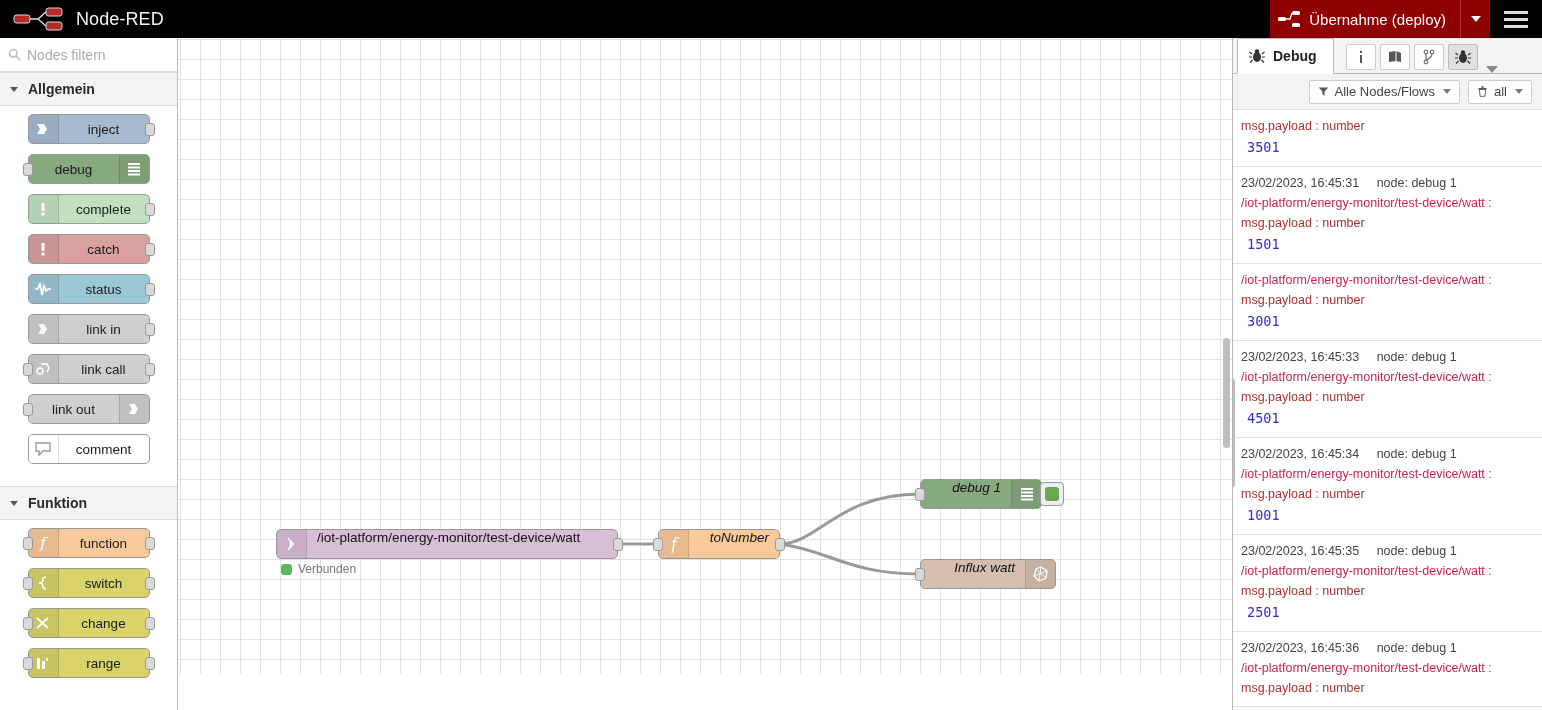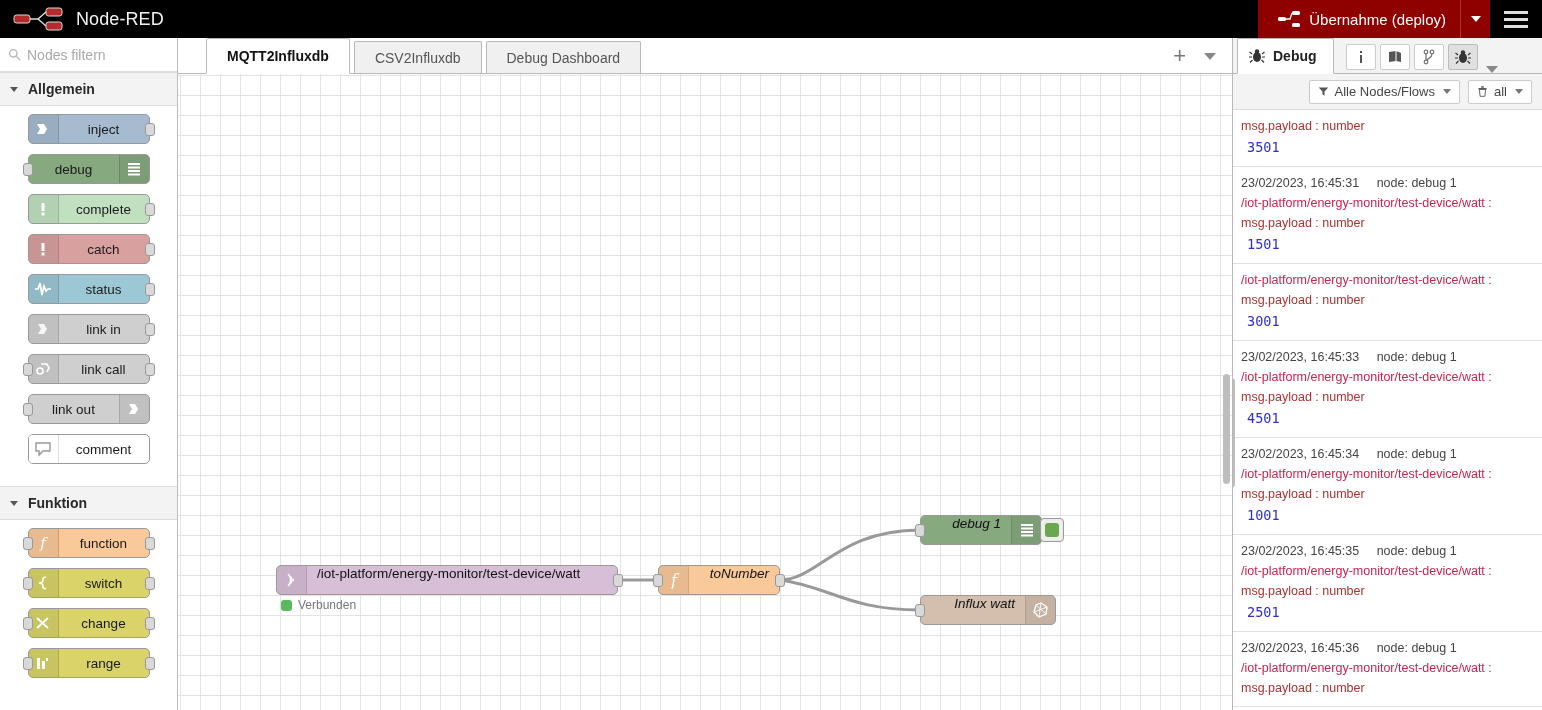--- a/index.html
+++ b/index.html
@@ -20,21 +20,21 @@
   .brand { display: flex; align-items: center; padding-left: 12px; }
   .logo { width: 56px; height: 26px; }
   .brand-name {
     color: #f3f3f3; font-size: 18px; margin-left: 8px; letter-spacing: .1px;
   }
   .header-right {
     margin-left: auto; display: flex; align-items: center; height: 100%;
   }
   .deploy-btn {
     display: flex; align-items: center; height: 38px;
-    background: #8f0000; color: #fff; padding: 0 14px 0 20px;
+    background: #8f0000; color: #fff; padding: 0 14px 0 8px;
     font-size: 15px; cursor: pointer; border: none;
   }
   .deploy-btn .dep-icon { width: 22px; height: 18px; margin-right: 9px; }
   .deploy-label { font-size: 15px; }
   .deploy-caret {
     background: #8f0000; height: 38px; width: 30px;
     display: flex; align-items: center; justify-content: center;
     border-left: 1px solid #a33; cursor: pointer;
   }
   .caret-dn {
@@ -442,35 +442,20 @@
             </svg>
         </div>
         <span class="pal-label">range</span>
         <span class="port in"></span>
         <span class="port out"></span>
       </div>
     </div>
   </div>
 
   <div class="workspace">
-    <div class="tabbar">
-      <div class="tab active">
-        <span>MQTT2Influxdb</span>
-      </div>
-      <div class="tab">
-        <span>CSV2Influxdb</span>
-      </div>
-      <div class="tab">
-        <span>Debug Dashboard</span>
-      </div>
-      <div class="tab-actions">
-        <span class="tab-add">+</span>
-        <span class="tab-menu-caret"></span>
-      </div>
-    </div>
 
     <div class="canvas">
       <svg class="wires">
         <path d="M440 506 L480 506" stroke="#999" stroke-width="3" fill="none"></path>
         <path d="M602 506 C640 506, 660 456, 742 456" stroke="#999" stroke-width="3" fill="none"></path>
         <path d="M602 506 C650 512, 670 536, 742 536" stroke="#999" stroke-width="3" fill="none"></path>
       </svg>
 
       <div class="flow-node" style="left:98px; top:491px; width:342px; background:#d8bfd8;">
         <div class="fn-icon">

